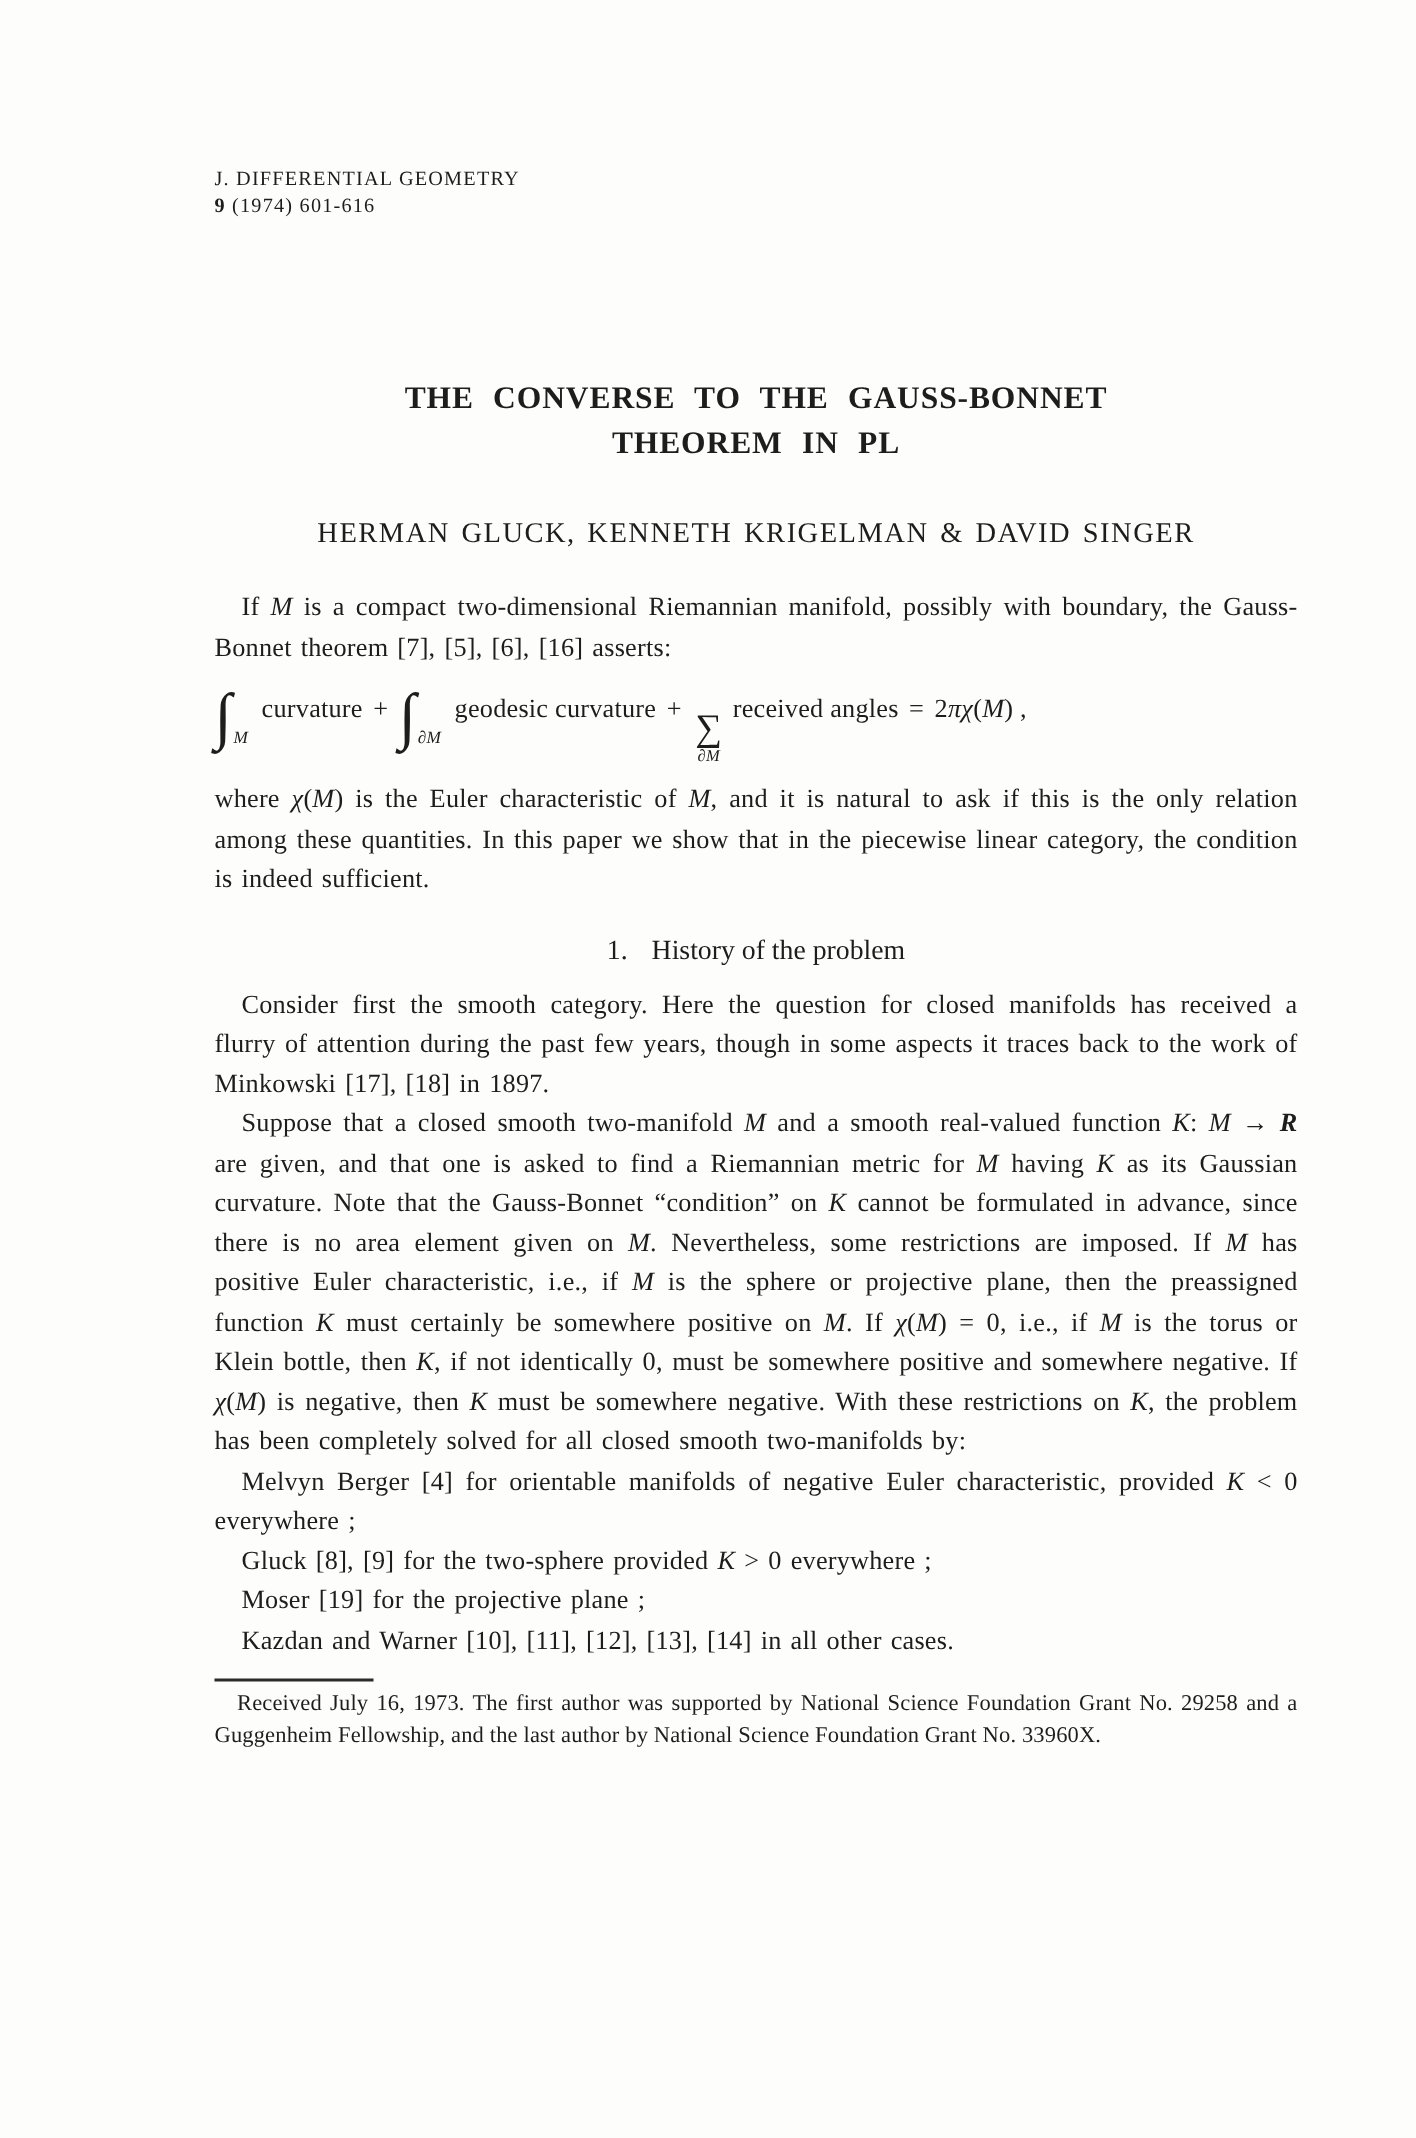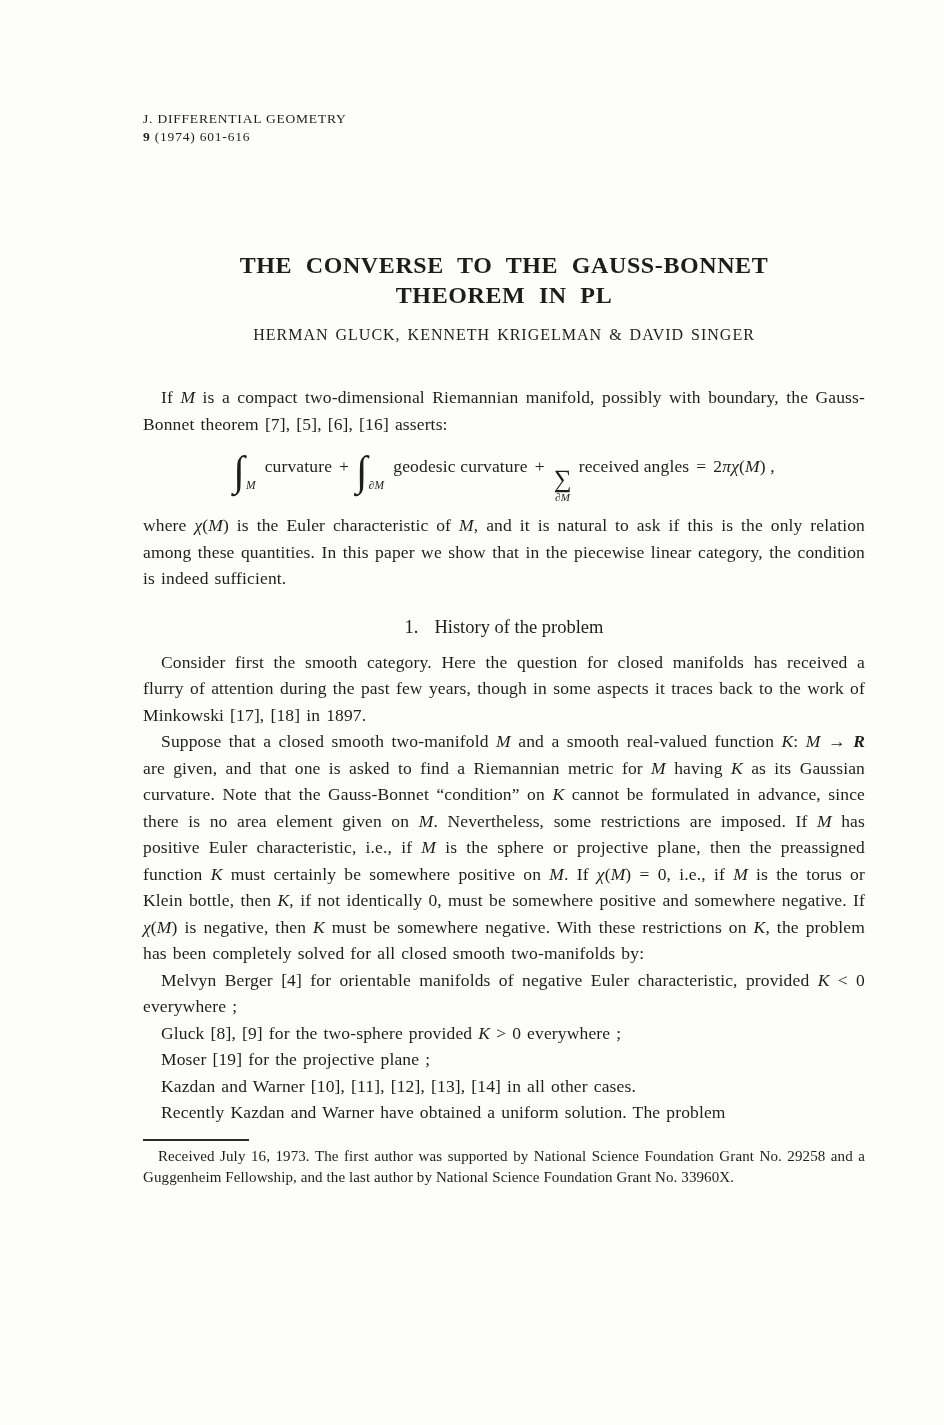--- a/index.html
+++ b/index.html
@@ -8,41 +8,41 @@
     background:#fdfdfb; color:#1d1d1d;
     font-family:"Liberation Serif","DejaVu Serif",serif;
   }
   .content { position:absolute; left:143px; top:110px; width:722px; }
 
   .jhead { font-size:13.5px; line-height:18px; letter-spacing:0.8px; }
   .jhead .b { font-weight:bold; }
 
   .title {
     margin:104px 0 0; text-align:center; font-weight:bold;
-    font-size:24px; line-height:30px; letter-spacing:0.6px; word-spacing:7px;
+    font-size:21px; line-height:30px; letter-spacing:0.6px; word-spacing:7px;
   }
   .title .tline { display:block; }
 
   .authors {
-    margin-top:16px; text-align:center; font-size:16px;
+    margin-top:35px; text-align:center; font-size:19px;
     letter-spacing:1px; word-spacing:2px;
   }
 
   p.body {
     margin:0; font-size:17.5px; line-height:26.5px; text-align:justify;
     letter-spacing:0.15px; word-spacing:1.5px;
   }
   p.ind { text-indent:18px; }
-  p.first { margin-top:40px; }
+  p.first { margin-top:24px; }
 
   .it { font-style:italic; }
   .b  { font-weight:bold; }
 
   .eq {
-    text-align:center; padding:13px 0 9px; font-size:17.5px;
+    padding:13px 0 9px; font-size:17.5px;
     white-space:nowrap; letter-spacing:0.15px;
   }
   .eq .intg { display:inline-block; font-size:42px; line-height:1; vertical-align:-13px; font-weight:300; }
   .eq .intsub { display:inline-block; font-size:11.5px; font-style:italic; vertical-align:-17px; margin:0 9px 0 1px; }
   .eq .eqop { margin:0 7px; }
   .stack { display:inline-flex; flex-direction:column; align-items:center; line-height:1; vertical-align:-15px; margin:0 7px 0 2px; }
   .stk-a { font-size:25px; }
   .stk-b { font-size:11px; font-style:italic; margin-top:1px; }
 
   .sechead { margin:25px 0 11px; text-align:center; font-size:18.5px; font-weight:normal; }
@@ -86,19 +86,18 @@
     </h2>
 
     <p class="body ind">Consider first the smooth category. Here the question for closed manifolds has received a flurry of attention during the past few years, though in some aspects it traces back to the work of Minkowski [17], [18] in 1897.</p>
     <p class="body ind">Suppose that a closed smooth two-manifold <span class="it">M</span> and a smooth real-valued function <span class="it">K</span>: <span class="it">M</span> → <span class="it b">R</span> are given, and that one is asked to find a Riemannian metric for <span class="it">M</span> having <span class="it">K</span> as its Gaussian curvature. Note that the Gauss-Bonnet “condition” on <span class="it">K</span> cannot be formulated in advance, since there is no area element given on <span class="it">M</span>. Nevertheless, some restrictions are imposed. If <span class="it">M</span> has positive Euler characteristic, i.e., if <span class="it">M</span> is the sphere or projective plane, then the preassigned function <span class="it">K</span> must certainly be somewhere positive on <span class="it">M</span>. If <span class="it">χ</span>(<span class="it">M</span>) = 0, i.e., if <span class="it">M</span> is the torus or Klein bottle, then <span class="it">K</span>, if not identically 0, must be somewhere positive and somewhere negative. If <span class="it">χ</span>(<span class="it">M</span>) is negative, then <span class="it">K</span> must be somewhere negative. With these restrictions on <span class="it">K</span>, the problem has been completely solved for all closed smooth two-manifolds by:</p>
 
     <p class="body ind">Melvyn Berger [4] for orientable manifolds of negative Euler characteristic, provided <span class="it">K</span> &lt; 0 everywhere ;</p>
     <p class="body ind">Gluck [8], [9] for the two-sphere provided <span class="it">K</span> &gt; 0 everywhere ;</p>
     <p class="body ind">Moser [19] for the projective plane ;</p>
     <p class="body ind">Kazdan and Warner [10], [11], [12], [13], [14] in all other cases.</p>
 
-    <p class="body ind">Recently Kazdan and Warner have obtained a uniform solution. The problem</p>
 
     <div class="fnrule"></div>
     <p class="footnote">Received July 16, 1973. The first author was supported by National Science Foundation Grant No. 29258 and a Guggenheim Fellowship, and the last author by National Science Foundation Grant No. 33960X.</p>
 
   </div>
 </div>
 
 </body></html>

